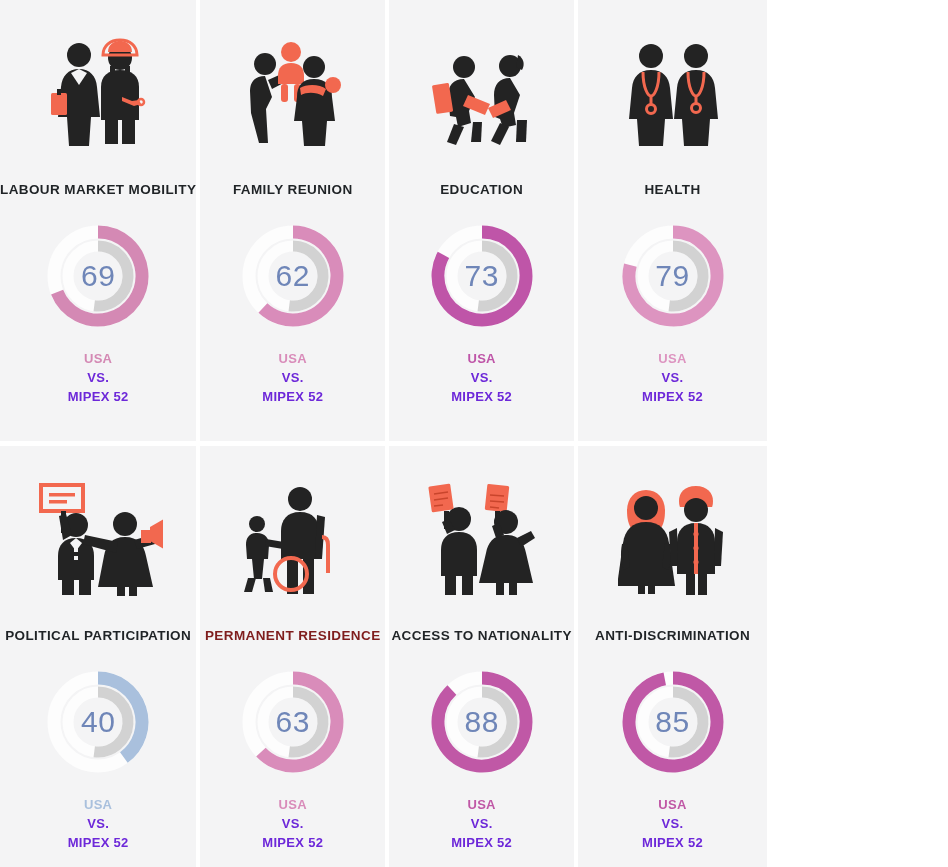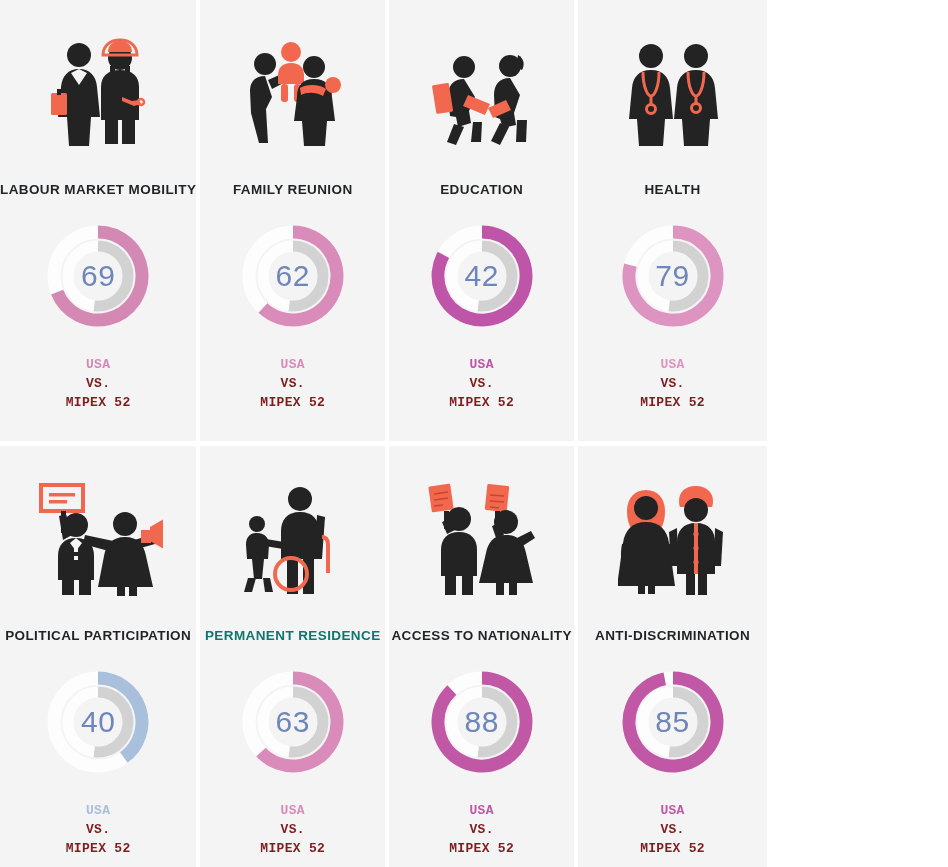--- a/index.html
+++ b/index.html
@@ -40,21 +40,21 @@
 
   .card-title {
     font-size: 13.5px;
     font-weight: bold;
     letter-spacing: 0.4px;
     color: #1f2326;
     text-align: center;
     margin-top: 4px;
     white-space: nowrap;
   }
-  .card-title.highlight { color: #0f766e; }
+  .card-title.highlight { color: #7f1d1d; }
 
   .donut-wrap {
     margin-top: 26px;
     width: 106px; height: 106px;
     position: relative;
   }
   .donut-wrap svg { display: block; }
   .donut-value {
     position: absolute;
     inset: 0;
@@ -62,35 +62,34 @@
     align-items: center;
     justify-content: center;
     font-size: 30px;
     font-weight: 300;
     color: #6f86b8;
     letter-spacing: 0.5px;
     font-family: Liberation Sans, sans-serif;
   }
 
   .compare {
-    margin-top: 26px;
+    margin-top: 20px;
     text-align: center;
     line-height: 19px;
-    font-family: Liberation Mono, monospace;
   }
   .compare .country {
     font-size: 13px;
     font-weight: bold;
     letter-spacing: 0.3px;
   }
   .compare .vs,
   .compare .baseline {
     font-size: 13px;
     font-weight: bold;
-    color: #7f1d1d;
+    color: #6d28d9;
     letter-spacing: 0.3px;
   }
 </style>
 </head>
 <body>
 
 <div class="grid">
     <div class="card row1">
     <div class="icon-wrap">
       <svg viewBox="0 0 100 110" width="100" height="110">
@@ -186,21 +185,21 @@
       </div>
     <div class="card-title">EDUCATION</div>
     <div class="donut-wrap">
 
   <svg viewBox="0 0 106 106" width="106" height="106">
     <circle cx="53" cy="53" r="44" fill="none" stroke="#fdfdfd" stroke-width="13"></circle>
     <path d="M 53 9 A 44 44 0 1 1 14.44250607807001 31.802838339524524" fill="none" stroke="#bf55a8" stroke-width="13"></path>
     <circle cx="53" cy="53" r="30" fill="none" stroke="#fdfdfd" stroke-width="11"></circle>
     <path d="M 53 23 A 30 30 0 1 1 49.24000299307086 82.76344103943433" fill="none" stroke="#d2d2d2" stroke-width="11"></path>
   </svg>
-      <div class="donut-value">42</div>
+      <div class="donut-value">73</div>
     </div>
     <div class="compare">
       <div class="country" style="color:#bf55a8">USA</div>
       <div class="vs">VS.</div>
       <div class="baseline">MIPEX 52</div>
     </div>
     </div>
     <div class="card row1">
     <div class="icon-wrap">
       <svg viewBox="0 0 100 110" width="100" height="110">

